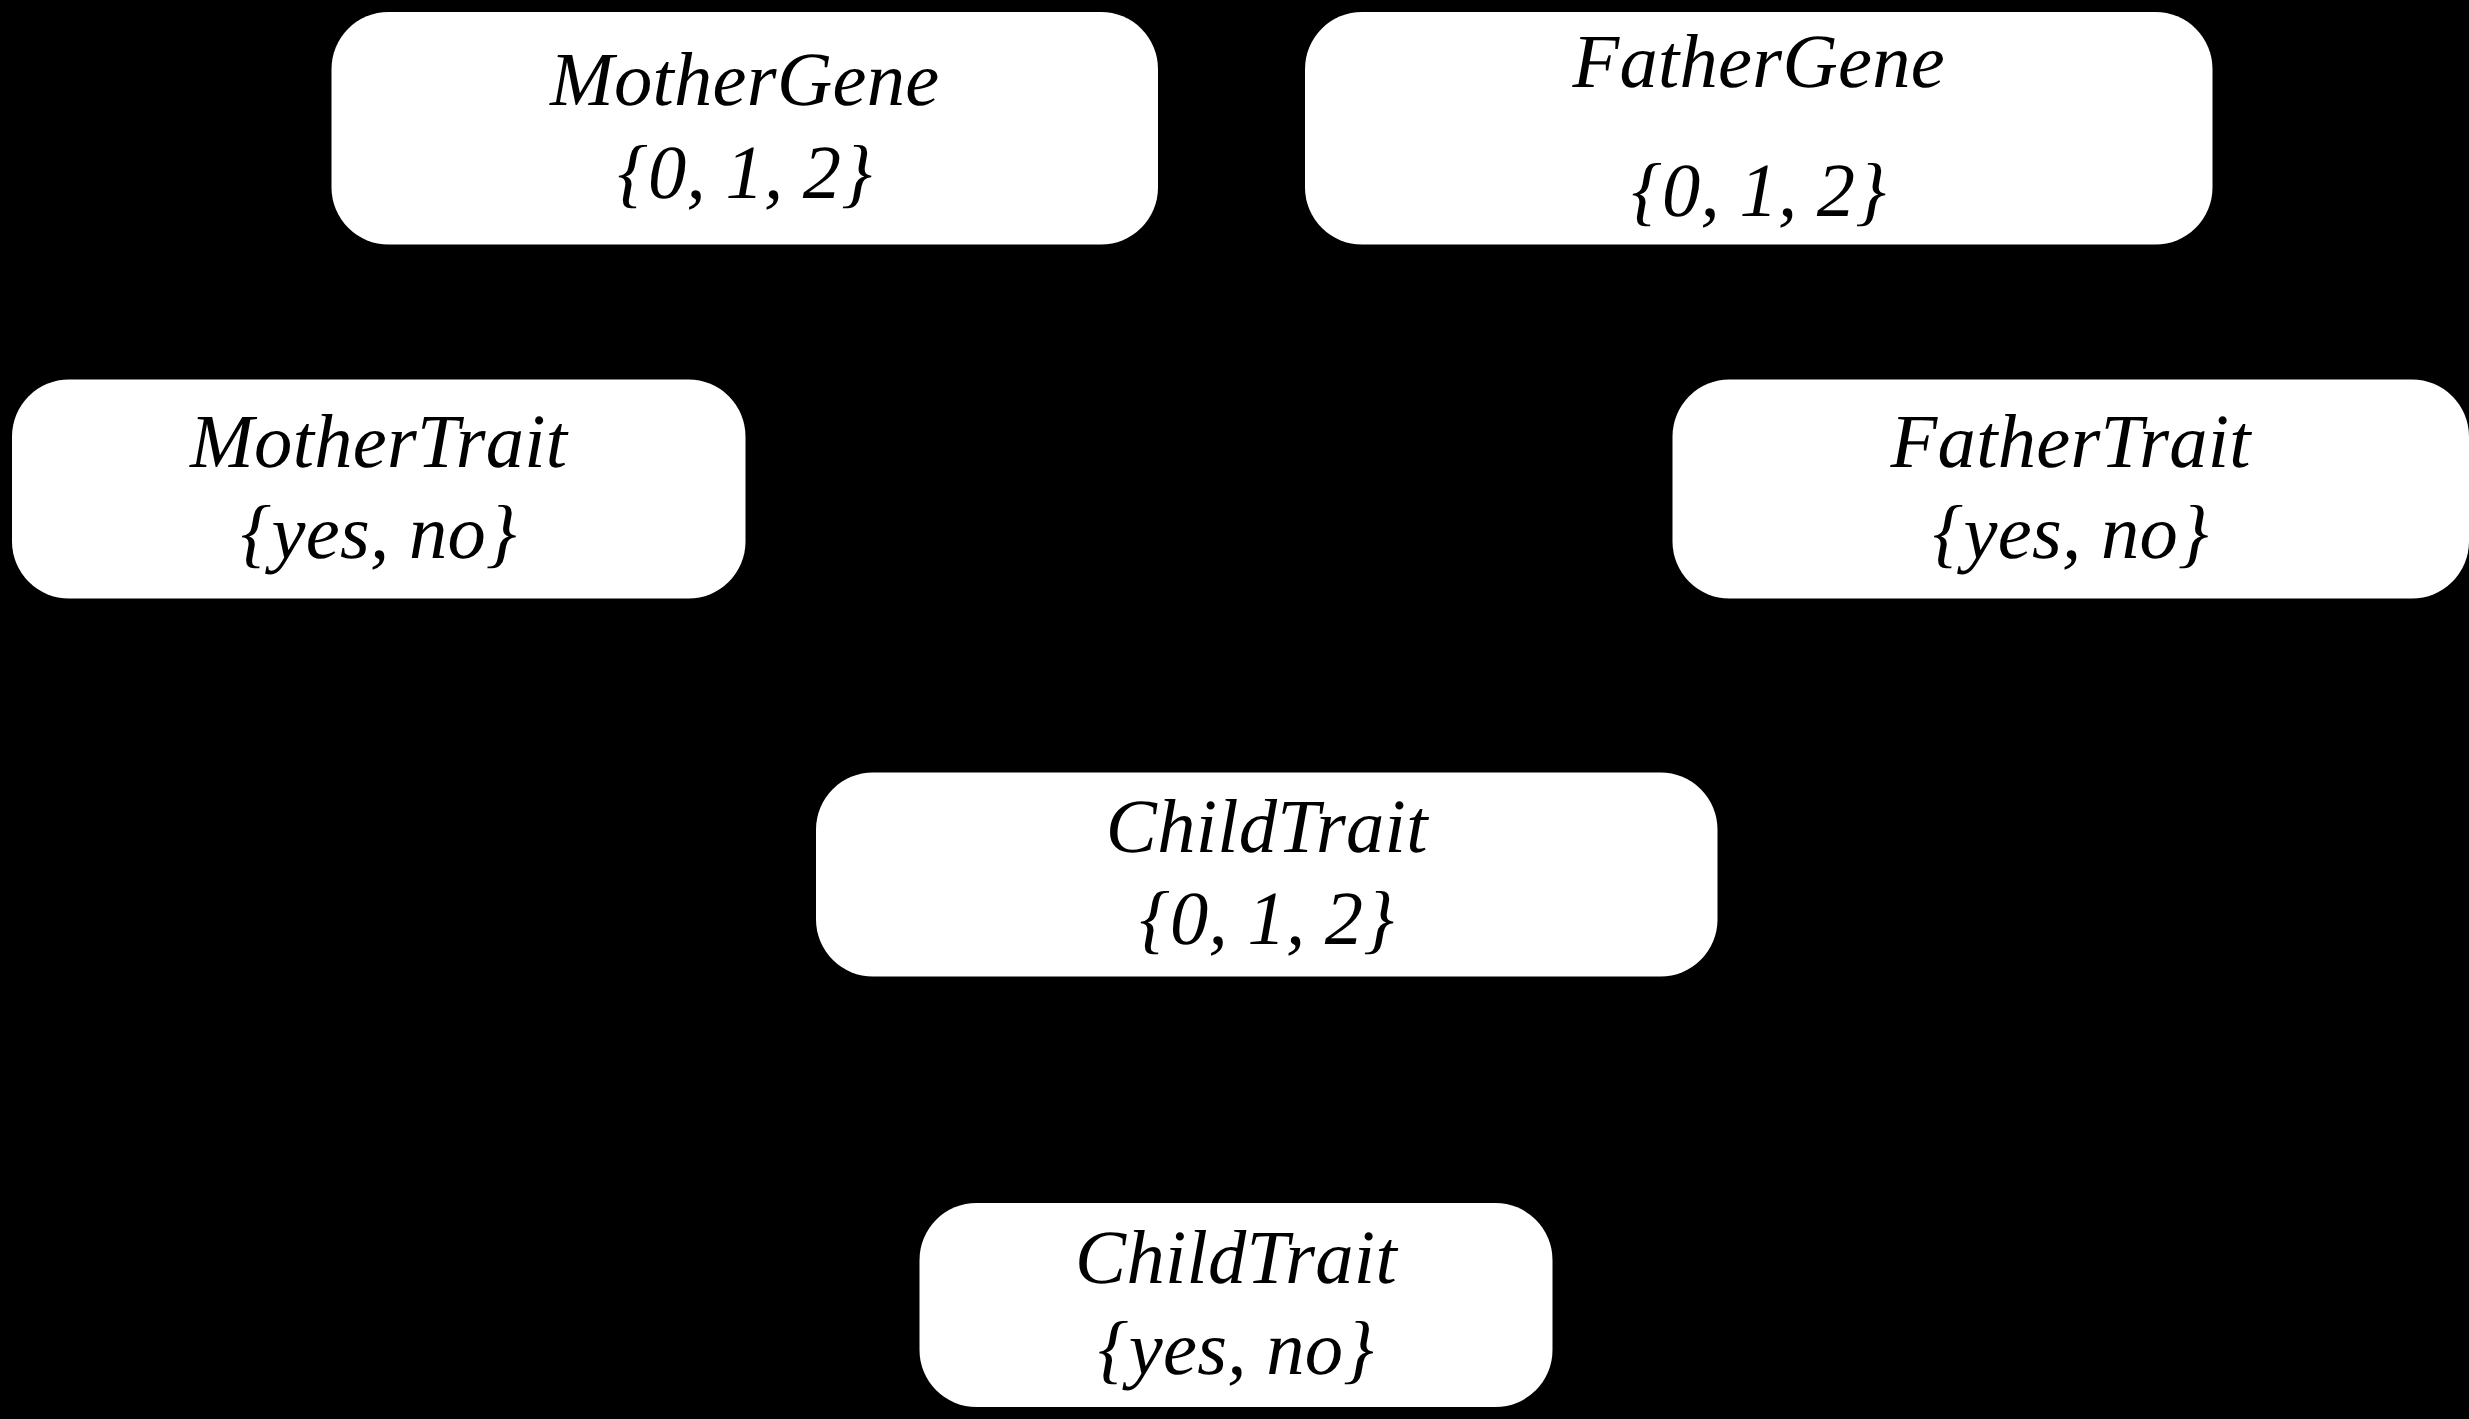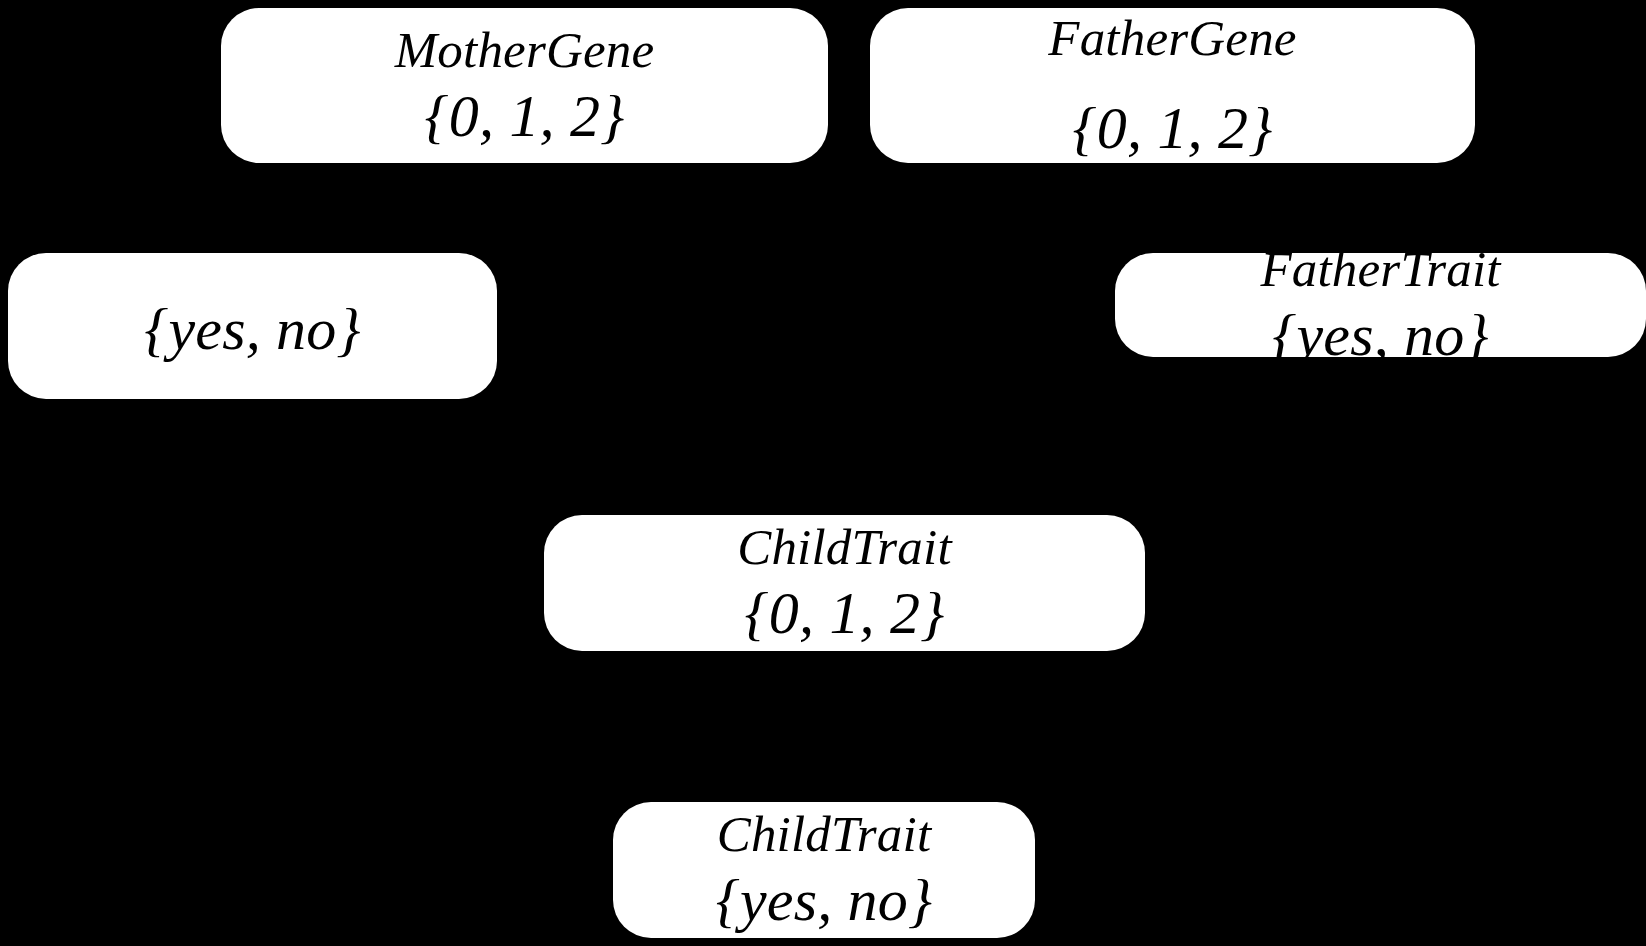--- a/index.html
+++ b/index.html
@@ -35,50 +35,51 @@
   .node .nd-name {
     font-style: italic;
     font-weight: normal;
     font-size: 51px;
     letter-spacing: 0.2px;
     white-space: nowrap;
   }
   .node .nd-domain {
     font-style: italic;
     font-weight: normal;
-    font-size: 60px;
+    font-size: 51px;
     letter-spacing: 0.2px;
     white-space: nowrap;
     margin-top: 6px;
   }
 
   
-  #node-mother-gene  { left: 221px;  top: 8px;   width: 607px; height: 155px; text-align: center; }
+  #node-mother-gene  { left: 221px;  top: 8px;   width: 551px; height: 155px; text-align: center; }
   #node-father-gene  { left: 870px;  top: 8px;   width: 605px; height: 155px; gap: 24px; }
   #node-mother-trait { left: 8px;    top: 253px; width: 489px; height: 146px; }
-  #node-father-trait { left: 1115px; top: 253px; width: 531px; height: 104px; }
+  #node-father-trait { left: 1115px; top: 253px; width: 531px; height: 146px; }
   #node-child-gene   { left: 544px;  top: 515px; width: 601px; height: 136px; }
   #node-child-trait  { left: 613px;  top: 802px; width: 422px; height: 136px; }
 </style>
 </head>
 <body>
 
 <div id="canvas">
 
   <div class="node" id="node-mother-gene">
     <span class="nd-name">MotherGene</span>
     <span class="nd-domain">{0, 1, 2}</span>
   </div>
 
   <div class="node" id="node-father-gene">
     <span class="nd-name">FatherGene</span>
     <span class="nd-domain">{0, 1, 2}</span>
   </div>
 
   <div class="node" id="node-mother-trait">
+    <span class="nd-name">MotherTrait</span>
     <span class="nd-domain">{yes, no}</span>
   </div>
 
   <div class="node" id="node-father-trait">
     <span class="nd-name">FatherTrait</span>
     <span class="nd-domain">{yes, no}</span>
   </div>
 
   <div class="node" id="node-child-gene">
     <span class="nd-name">ChildTrait</span>

